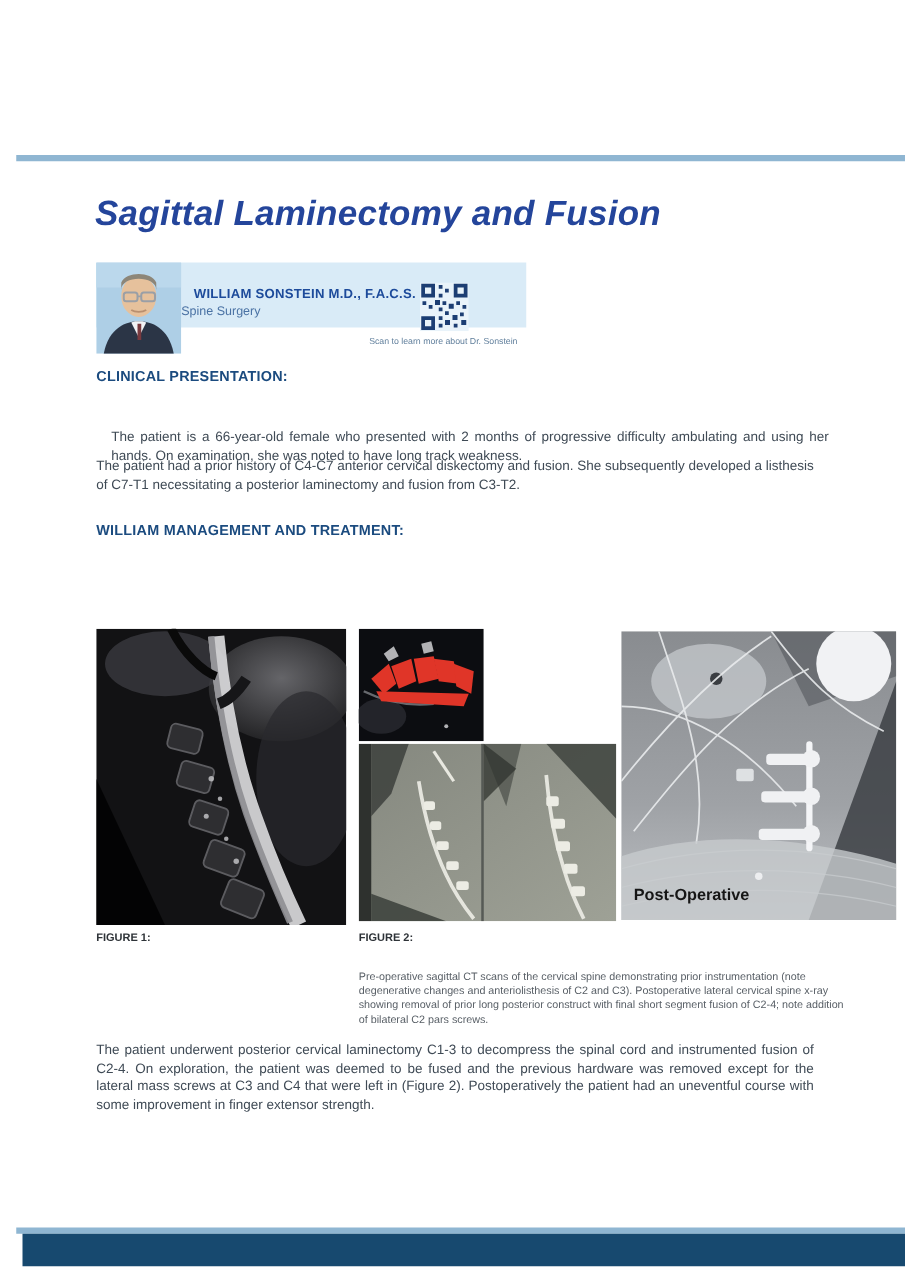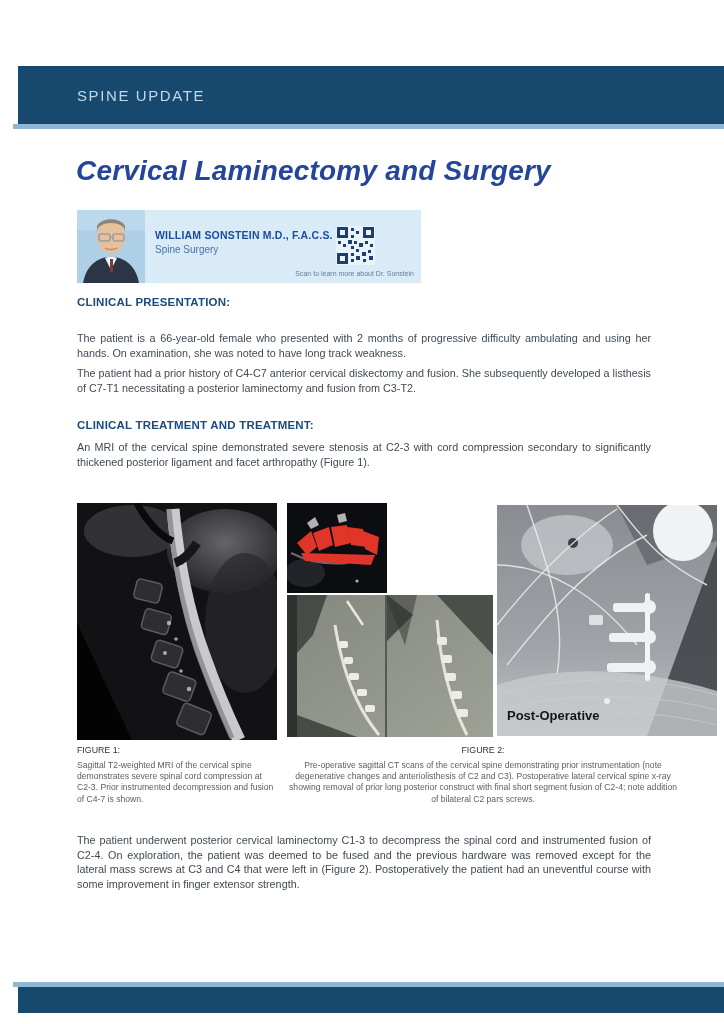--- a/index.html
+++ b/index.html
@@ -19,63 +19,60 @@
   .header-accent {
     position:absolute; left:13px; top:124px; width:711px; height:5px; background:#8FB6D2;
   }
   
   .page-title {
     position:absolute; left:76px; top:155px; width:600px;
     color:#24459B; font-size:28px; font-weight:bold; font-style:italic; letter-spacing:0.2px;
   }
   
   .doctor-card {
-    position:absolute; left:77px; top:210px; width:344px; height:73px; background:#D9EBF7;padding-left:32px;
+    position:absolute; left:77px; top:210px; width:344px; height:52px; background:#D9EBF7;padding-left:32px;
   }
   .doctor-photo { position:absolute; left:0; top:0; width:68px; height:73px; }
   .doctor-name {
     position:absolute; left:78px; top:19px; color:#1D4B9B; font-weight:bold; font-size:10.5px; letter-spacing:0.2px;
   }
   .doctor-specialty {
-    position:absolute; left:78px; top:34px; color:#4A72A4; font-size:10px;
+    position:absolute; left:68px; top:34px; color:#4A72A4; font-size:10px;
   }
   .qr-code { position:absolute; left:259px; top:16px; width:39px; height:39px; }
   .qr-caption {
     position:absolute; right:7px; top:60px; color:#5F7E9B; font-size:7px;
   }
   
   .section-heading {
     position:absolute; left:77px; color:#1B4B7F; font-weight:bold; font-size:11.5px; letter-spacing:0.2px;
   }
   .body-para {
     position:absolute; left:77px; width:574px; color:#3F4A55; font-size:10.8px;
     line-height:14.6px; text-align:justify;
   }
   
   .fig-img { position:absolute; display:block; }
   .op-label { position:absolute; color:#161616; font-weight:bold; font-size:13px; }
   
   .fig-caption-block { position:absolute; top:745px; }
-  .fig-caption-label { color:#2E3338; font-weight:normal; font-size:8.8px; margin-bottom:5px; }
+  .fig-caption-label { color:#2E3338; font-weight:bold; font-size:8.8px; margin-bottom:21px; }
   .fig-caption-text { color:#585F66; font-size:8.6px; line-height:11.2px; }
   
   .footer-accent { position:absolute; left:13px; top:982px; width:711px; height:5px; background:#8FB6D2; }
   .footer-bar  { position:absolute; left:18px; top:987px; width:706px; height:26px; background:#17496F; }
 </style>
 </head>
 <body>
 
 <div class="page">
 
-  <div class="header-bar">
-    <span class="header-label">SPINE UPDATE</span>
-  </div>
   <div class="header-accent"></div>
 
-  <h1 class="page-title">Cervical Laminectomy and Surgery</h1>
+  <h1 class="page-title">Sagittal Laminectomy and Fusion</h1>
 
   <div class="doctor-card">
     <svg class="doctor-photo" viewBox="0 0 68 73" xmlns="http://www.w3.org/2000/svg">
       <rect width="68" height="73" fill="#AECFE6"></rect>
       <rect width="68" height="20" fill="#BBD8EC"></rect>
       <path d="M6,73 C10,52 24,47 34,47 C44,47 58,52 62,73 Z" fill="#2B3546"></path>
       <path d="M28,48 L34,60 L40,48 L37,47 L31,47 Z" fill="#F2F3F5"></path>
       <path d="M33,49 L36,49 L36,62 L33,62 Z" fill="#7A3A3F"></path>
       <ellipse cx="34" cy="27" rx="14" ry="16.5" fill="#E6C19C"></ellipse>
       <path d="M20,22 C20,10 48,10 48,22 L48,16 C44,7 24,7 20,16 Z" fill="#8D8678"></path>
@@ -113,25 +110,24 @@
         <rect x="20" y="30" width="4" height="4"></rect>
           <rect x="27" y="33" width="3" height="3"></rect>
           <rect x="33" y="30" width="4" height="4"></rect>
         <rect x="15" y="33" width="3" height="3"></rect>
       </g>
     </svg>
     <div class="qr-caption">Scan to learn more about Dr. Sonstein</div>
   </div>
 
   <div class="section-heading" style="top:296px;">CLINICAL PRESENTATION:</div>
-  <p class="body-para" style="top:331px;">The patient is a 66-year-old female who presented with 2 months of progressive difficulty ambulating and using her hands. On examination, she was noted to have long track weakness.</p>
+  <p class="body-para" style="top:343px;margin-left:12px;">The patient is a 66-year-old female who presented with 2 months of progressive difficulty ambulating and using her hands. On examination, she was noted to have long track weakness.</p>
   <p class="body-para" style="top:366px;">The patient had a prior history of C4-C7 anterior cervical diskectomy and fusion. She subsequently developed a listhesis of C7-T1 necessitating a posterior laminectomy and fusion from C3-T2.</p>
 
-  <div class="section-heading" style="top:419px;">CLINICAL TREATMENT AND TREATMENT:</div>
-  <p class="body-para" style="top:440px;">An MRI of the cervical spine demonstrated severe stenosis at C2-3 with cord compression secondary to significantly thickened posterior ligament and facet arthropathy (Figure 1).</p>
+  <div class="section-heading" style="top:419px;">WILLIAM MANAGEMENT AND TREATMENT:</div>
 
   <svg class="fig-img" style="left:77px; top:503px;" width="200" height="237" viewBox="0 0 200 237" xmlns="http://www.w3.org/2000/svg">
     <defs>
       <radialGradient id="g1" cx="50%" cy="40%" r="70%">
         <stop offset="0%" stop-color="#6E6E72"></stop>
           <stop offset="100%" stop-color="#1A1A1C"></stop>
       </radialGradient>
     </defs>
     <rect width="200" height="237" fill="#121214"></rect>
     <ellipse cx="148" cy="48" rx="58" ry="42" fill="url(#g1)" opacity="0.9"></ellipse>
@@ -250,23 +246,22 @@
         <circle cx="152" cy="162" r="7"></circle>
     </g>
     <rect x="92" y="110" width="14" height="10" rx="2" fill="#E6E8EA" opacity="0.9"></rect>
     <circle cx="110" cy="196" r="3" fill="#EDEEF0"></circle>
   </svg>
 
   <div class="op-label" style="left:507px; top:708px;">Post-Operative</div>
 
   <div class="fig-caption-block" style="left:77px; width:198px;">
     <div class="fig-caption-label">FIGURE 1:</div>
-    <div class="fig-caption-text">Sagittal T2-weighted MRI of the cervical spine demonstrates severe spinal cord compression at C2-3. Prior instrumented decompression and fusion of C4-7 is shown.</div>
   </div>
-  <div class="fig-caption-block" style="left:287px; width:392px;text-align:center;">
+  <div class="fig-caption-block" style="left:287px; width:392px;">
     <div class="fig-caption-label">FIGURE 2:</div>
     <div class="fig-caption-text">Pre-operative sagittal CT scans of the cervical spine demonstrating prior instrumentation (note degenerative changes and anteriolisthesis of C2 and C3). Postoperative lateral cervical spine x-ray showing removal of prior long posterior construct with final short segment fusion of C2-4; note addition of bilateral C2 pars screws.</div>
   </div>
 
   <p class="body-para" style="top:833px;">The patient underwent posterior cervical laminectomy C1-3 to decompress the spinal cord and instrumented fusion of C2-4. On exploration, the patient was deemed to be fused and the previous hardware was removed except for the lateral mass screws at C3 and C4 that were left in (Figure 2). Postoperatively the patient had an uneventful course with some improvement in finger extensor strength.</p>
 
   <div class="footer-accent"></div>
   <div class="footer-bar"></div>
 
 </div>

